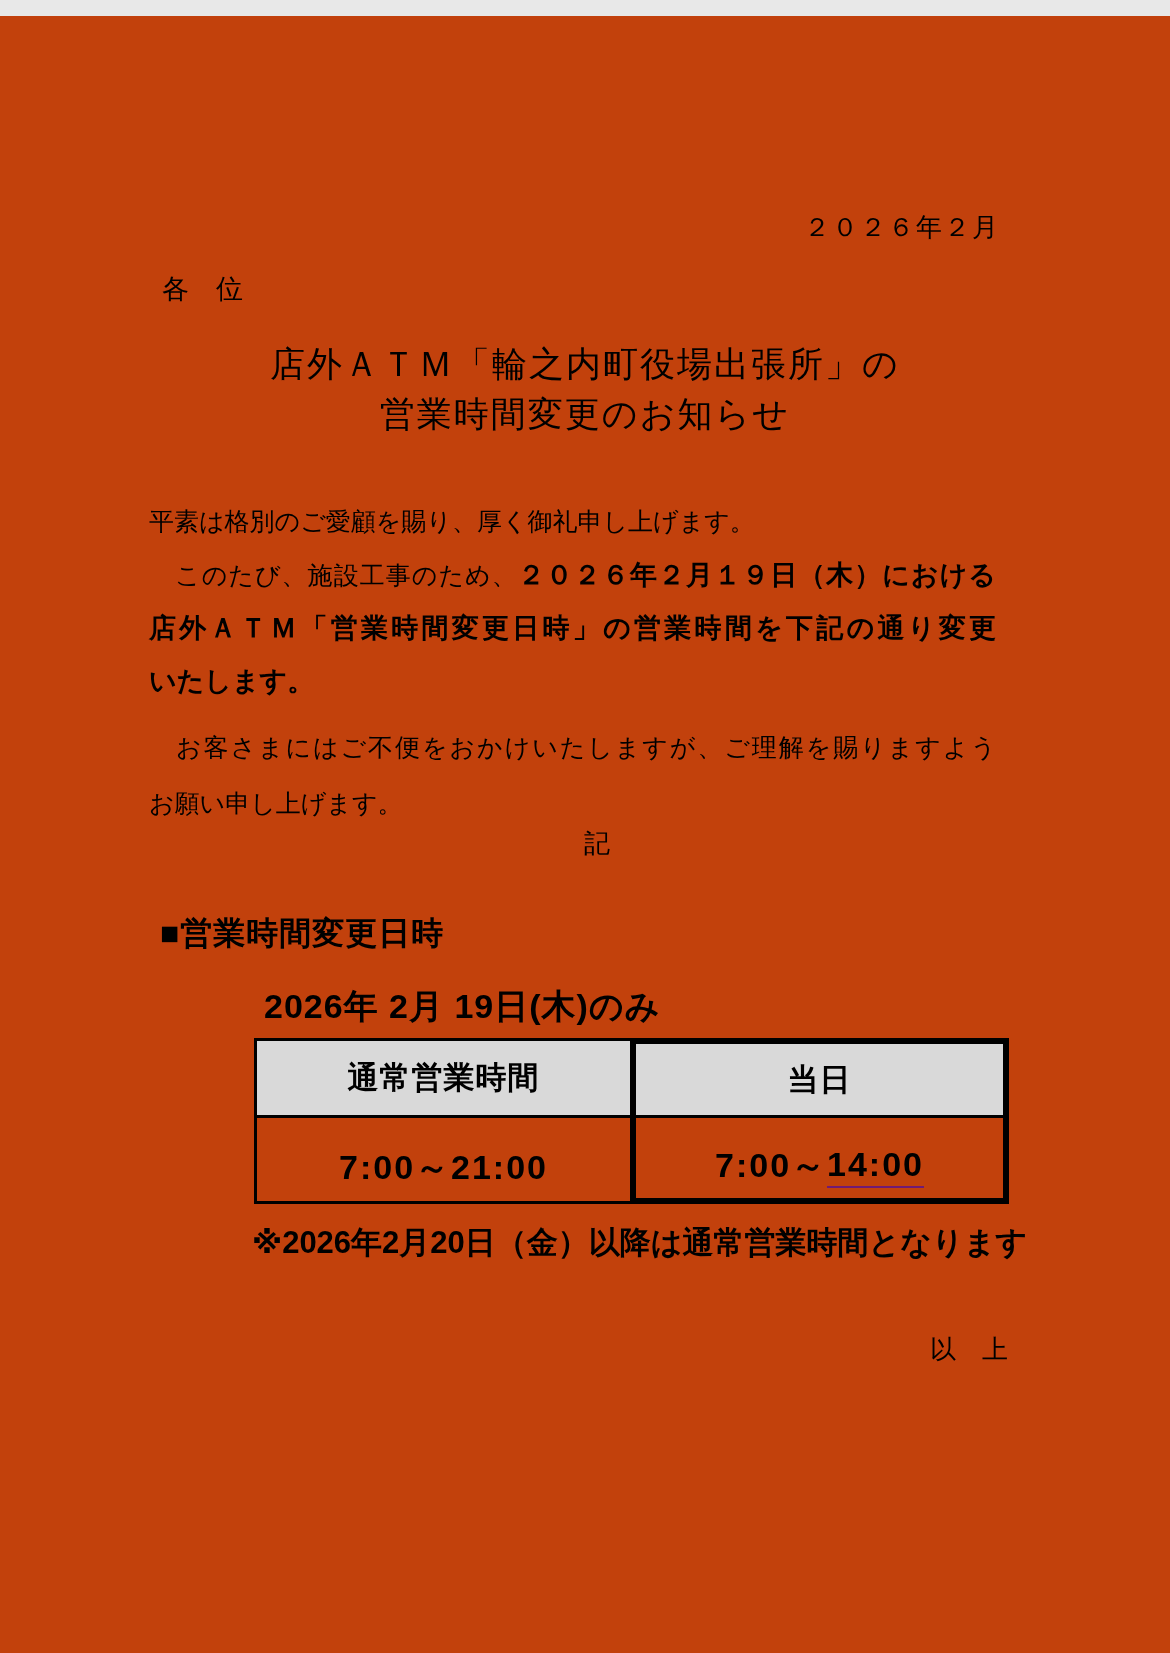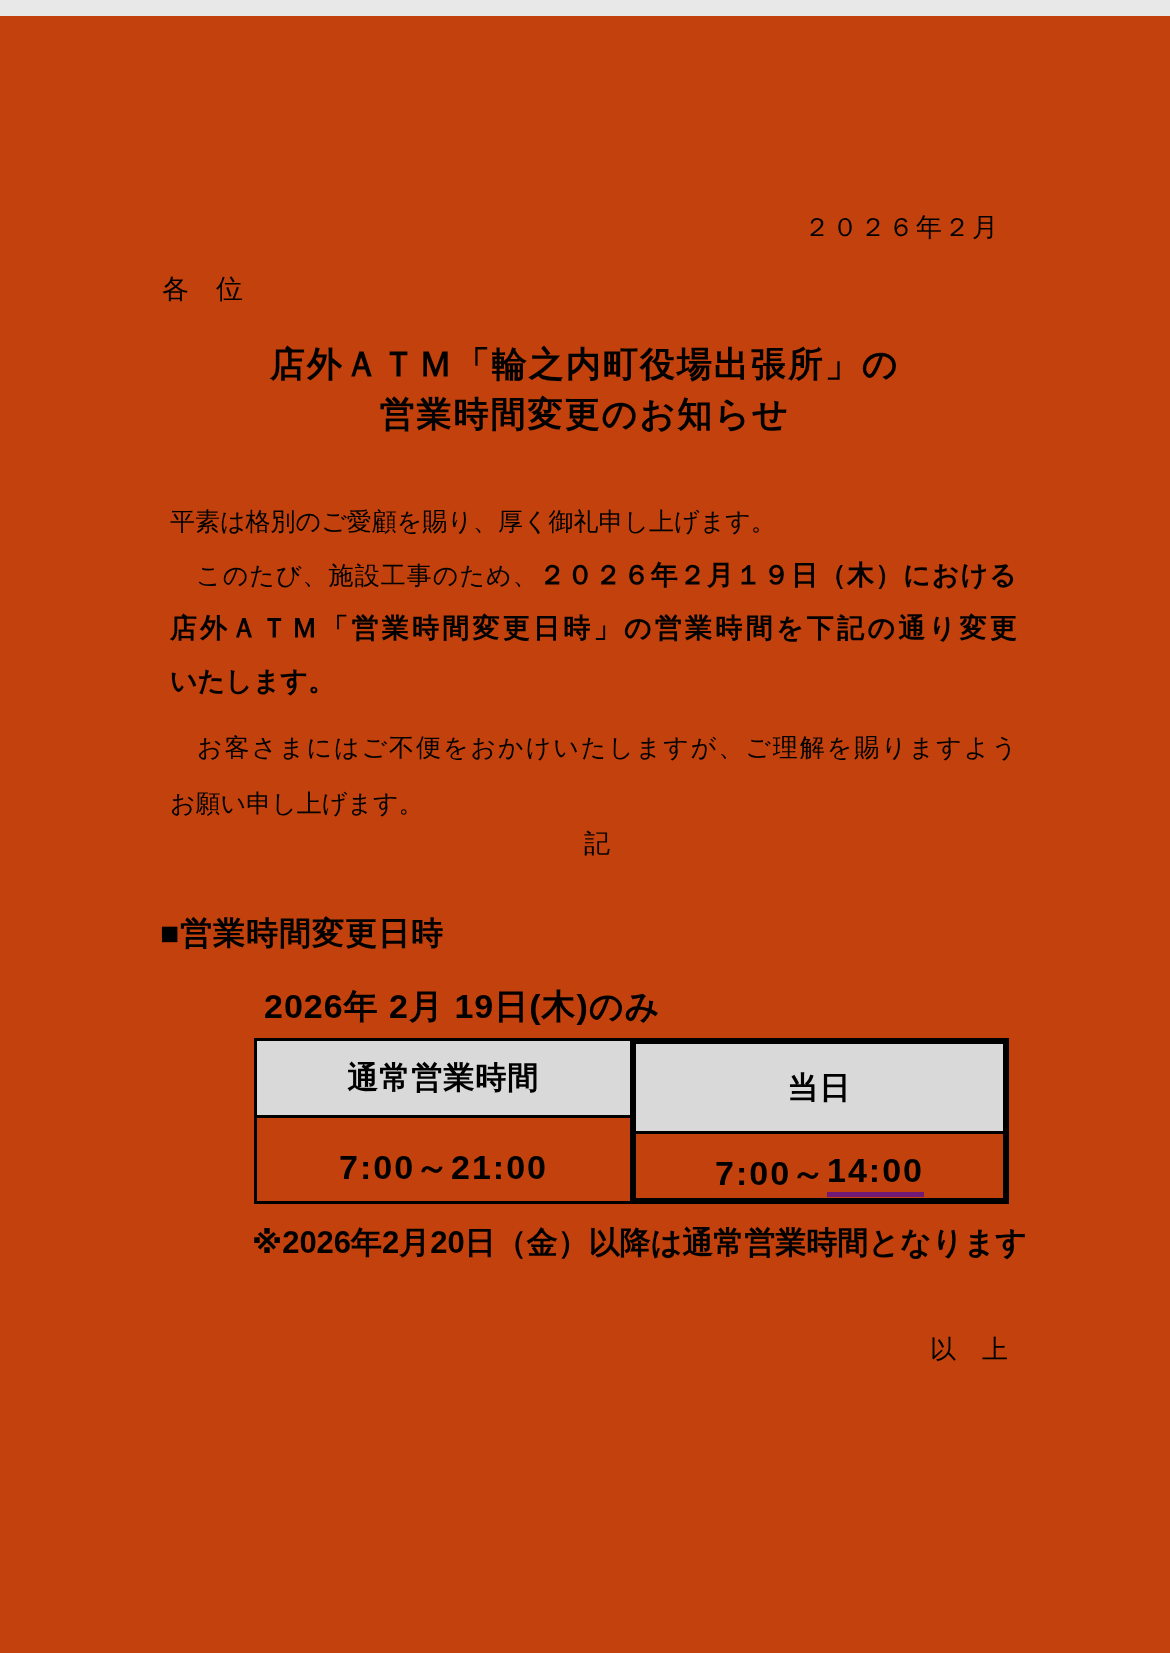--- a/index.html
+++ b/index.html
@@ -21,26 +21,26 @@
     font-size:26px;letter-spacing:2px;
     text-align:right;
   }
   .addressee{
     top:255px;left:162px;
     font-size:27px;
   }
   .doc-title{
     top:323px;left:0;width:1170px;
     text-align:center;
-    font-size:35px;font-weight:700;
+    font-size:35px;font-weight:400;
     letter-spacing:2px;
     line-height:50px;
   }
   .bodyline{
-    left:170px;width:847px;
+    left:149px;width:847px;
     font-size:25px;
     line-height:32px;
     white-space:nowrap;
   }
   .jline{
     white-space:normal;
     text-align:justify;
     text-align-last:justify;
   }
   .b-gothic{
@@ -77,27 +77,27 @@
   .col-normal{width:379px;border:3px solid #000;}
   .col-today{width:379px;border:6px solid #000;margin-left:-3px;}
   .cell-head{
     box-sizing:border-box;
     background:#d9d9d9;
     border-bottom:3px solid #000;
     display:flex;align-items:center;justify-content:center;
     font-weight:bold;font-size:31px;letter-spacing:1px;
   }
   .col-normal .cell-head{height:77px;}
-  .col-today .cell-head{height:90px;}
+  .col-today .cell-head{height:74px;}
   .cell-body{
     flex:1;
     display:flex;align-items:center;justify-content:center;
     font-weight:bold;font-size:34px;letter-spacing:2px;
   }
-  .uline{border-bottom:5px solid #701a75;padding-bottom:2px;}
+  .uline{border-bottom:2px solid #701a75;padding-bottom:2px;}
   .note{
     top:1206px;left:252px;
     font-weight:bold;font-size:31px;
   }
   .closing{
     top:1316px;right:162px;
     font-size:26px;text-align:right;
   }
   .logo{
     top:1388px;left:0;width:1170px;

